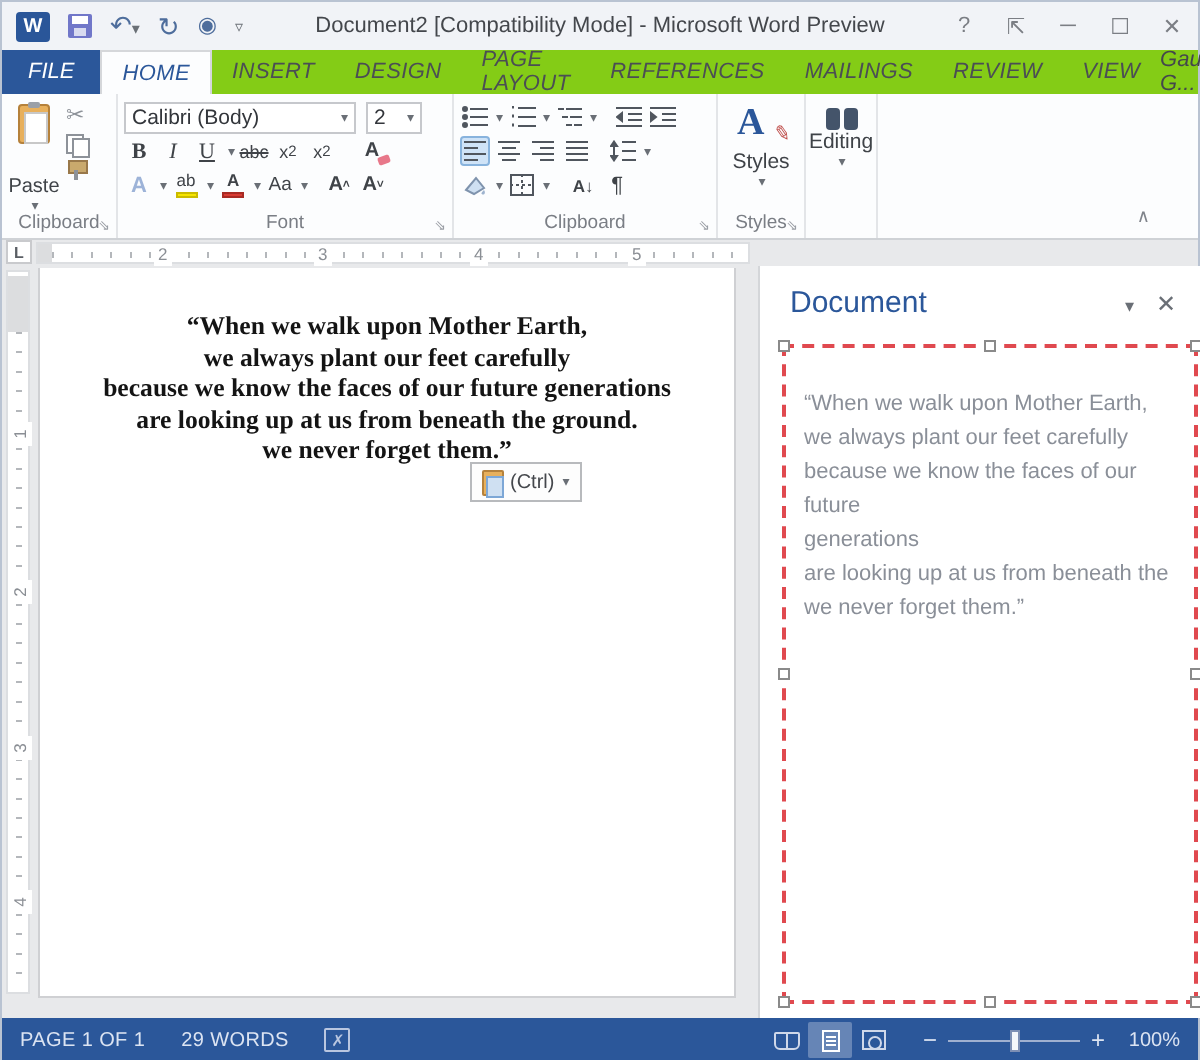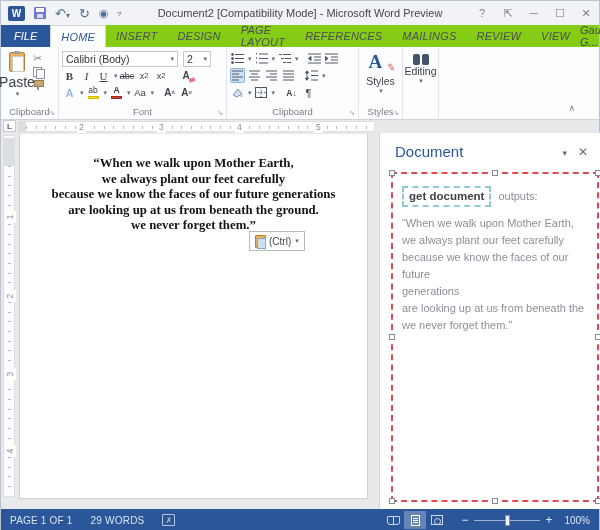--- a/index.html
+++ b/index.html
@@ -37,21 +37,21 @@
   .btn { display:inline-flex; align-items:center; justify-content:center; min-width:15px; height:15px; border-radius:2px; color:#3f4348; }
   .btn.active { background:#cfe3f7; border:1px solid #88b3dd; }
   .caret { font-size:7px; color:#6a6f76; margin-left:1px; }
   svg.ic { display:block; }
 
   .g-clip { width:58px; display:flex; }
   .paste-big { width:32px; display:flex; flex-direction:column; align-items:center; padding-top:2px; }
   .clipboard { width:16px; height:20px; background:#e8b05c; border:1px solid #b5813b; border-radius:2px; position:relative; }
   .clipboard::before { content:""; position:absolute; left:2px; top:3px; width:10px; height:14px; background:#fff; border:1px solid #c8c8c8; }
   .clipboard::after { content:""; position:absolute; left:4px; top:-2px; width:6px; height:3px; background:#9aa0a8; border-radius:1px; }
-  .paste-lbl { font-size:14px; color:#3f4348; margin-top:2px; }
+  .paste-lbl { font-size:10px; color:#3f4348; margin-top:16px; }
   .mini-col { display:flex; flex-direction:column; justify-content:flex-start; gap:3px; padding-top:3px; }
   .cut-ic { color:#8d9299; font-size:11px; line-height:1; }
   .copy-ic { width:10px; height:10px; position:relative; }
   .copy-ic::before,.copy-ic::after { content:""; position:absolute; width:7px; height:8px; border:1px solid #8d9299; background:#fff; }
   .copy-ic::before { left:0; top:0; } .copy-ic::after { left:3px; top:2px; }
   .painter-ic { width:10px; height:10px; position:relative; }
   .painter-ic::before { content:""; position:absolute; left:1px; top:0; width:8px; height:5px; background:#c9a96d; border:1px solid #99784a; }
   .painter-ic::after { content:""; position:absolute; left:4px; top:5px; width:2px; height:5px; background:#8d9299; }
 
   .g-font { width:168px; }
@@ -97,21 +97,21 @@
 
   
   .docarea { height:376px; position:relative; background:#e8e9eb; }
   .vruler { position:absolute; left:2px; top:2px; width:12px; height:362px; background:#fff; border:1px solid #dcdee1; }
   .vruler .margin { position:absolute; top:2px; left:0; width:100%; height:28px; background:#dcdddf; }
   .vruler .ticks { position:absolute; top:30px; bottom:2px; left:4px; width:3px; background:repeating-linear-gradient(to bottom, #b4b7bb 0 1px, transparent 1px 9.7px); }
   .vnum { position:absolute; left:0; width:12px; text-align:center; font-size:8.5px; color:#8a8e94; background:#fff; transform:rotate(-90deg); line-height:12px; }
   .page { position:absolute; left:18px; top:1px; width:349px; height:365px; background:#fff; border:1px solid #cfd0d3; border-top:none; }
   .quote { margin-top:22px; text-align:center; font-family:"Liberation Serif",serif; font-weight:bold; font-size:12.8px; line-height:15.5px; color:#141414; }
   .wavy { text-decoration-style:wavy; text-decoration-color:#3b6cc5; text-decoration-thickness:1px; }
-  .paste-opts { position:absolute; left:229px; top:97px; height:20px; display:inline-flex; align-items:center; gap:3px; background:#fdfdfd; border:1px solid #b8babd; padding:0 5px; font-size:10px; color:#44474c; }
+  .paste-opts { position:absolute; left:215px; top:97px; height:20px; display:inline-flex; align-items:center; gap:3px; background:#fdfdfd; border:1px solid #b8babd; padding:0 5px; font-size:10px; color:#44474c; }
   .po-clip { width:11px; height:13px; background:#e8b05c; border:1px solid #b5813b; border-radius:1px; position:relative; }
   .po-clip::before { content:""; position:absolute; left:1px; top:2px; width:7px; height:9px; background:#cfe0f2; border:1px solid #7da7d6; }
 
   
   .pane { position:absolute; left:378px; top:0; width:222px; height:376px; background:#fff; border-left:1px solid #d4d6d9; }
   .pane-title { position:absolute; left:15px; top:10px; font-size:15px; color:#2b579a; }
   .pane-menu { position:absolute; right:34px; top:15px; font-size:9px; color:#6a6f76; }
   .pane-close { position:absolute; right:13px; top:12px; font-size:12px; color:#6a6f76; }
   .sel-box { position:absolute; left:11px; top:39px; width:208px; height:330px; border:2px dashed #e0494f; background:#fff; }
   .handle { position:absolute; width:6px; height:6px; background:#fff; border:1px solid #8a8a8a; }
@@ -428,24 +428,20 @@
       <div class="sel-box">
         <span class="handle h-tl"></span>
         <span class="handle h-tc"></span>
         <span class="handle h-tr"></span>
         <span class="handle h-ml"></span>
         <span class="handle h-mr"></span>
         <span class="handle h-bl"></span>
         <span class="handle h-bc"></span>
         <span class="handle h-br"></span>
         <div class="sel-inner">
-          <div>
-            <span class="get-doc">get document</span>
-            <span class="outputs">outputs:</span>
-          </div>
           <div class="pane-lines">
             <div>“When we walk upon Mother Earth,</div>
             <div>we always plant our feet carefully</div>
             <div>because we know the faces of our future</div>
             <div>generations</div>
             <div>are looking up at us from beneath the</div>
             <div>we never forget them.”</div>
           </div>
         </div>
       </div>

